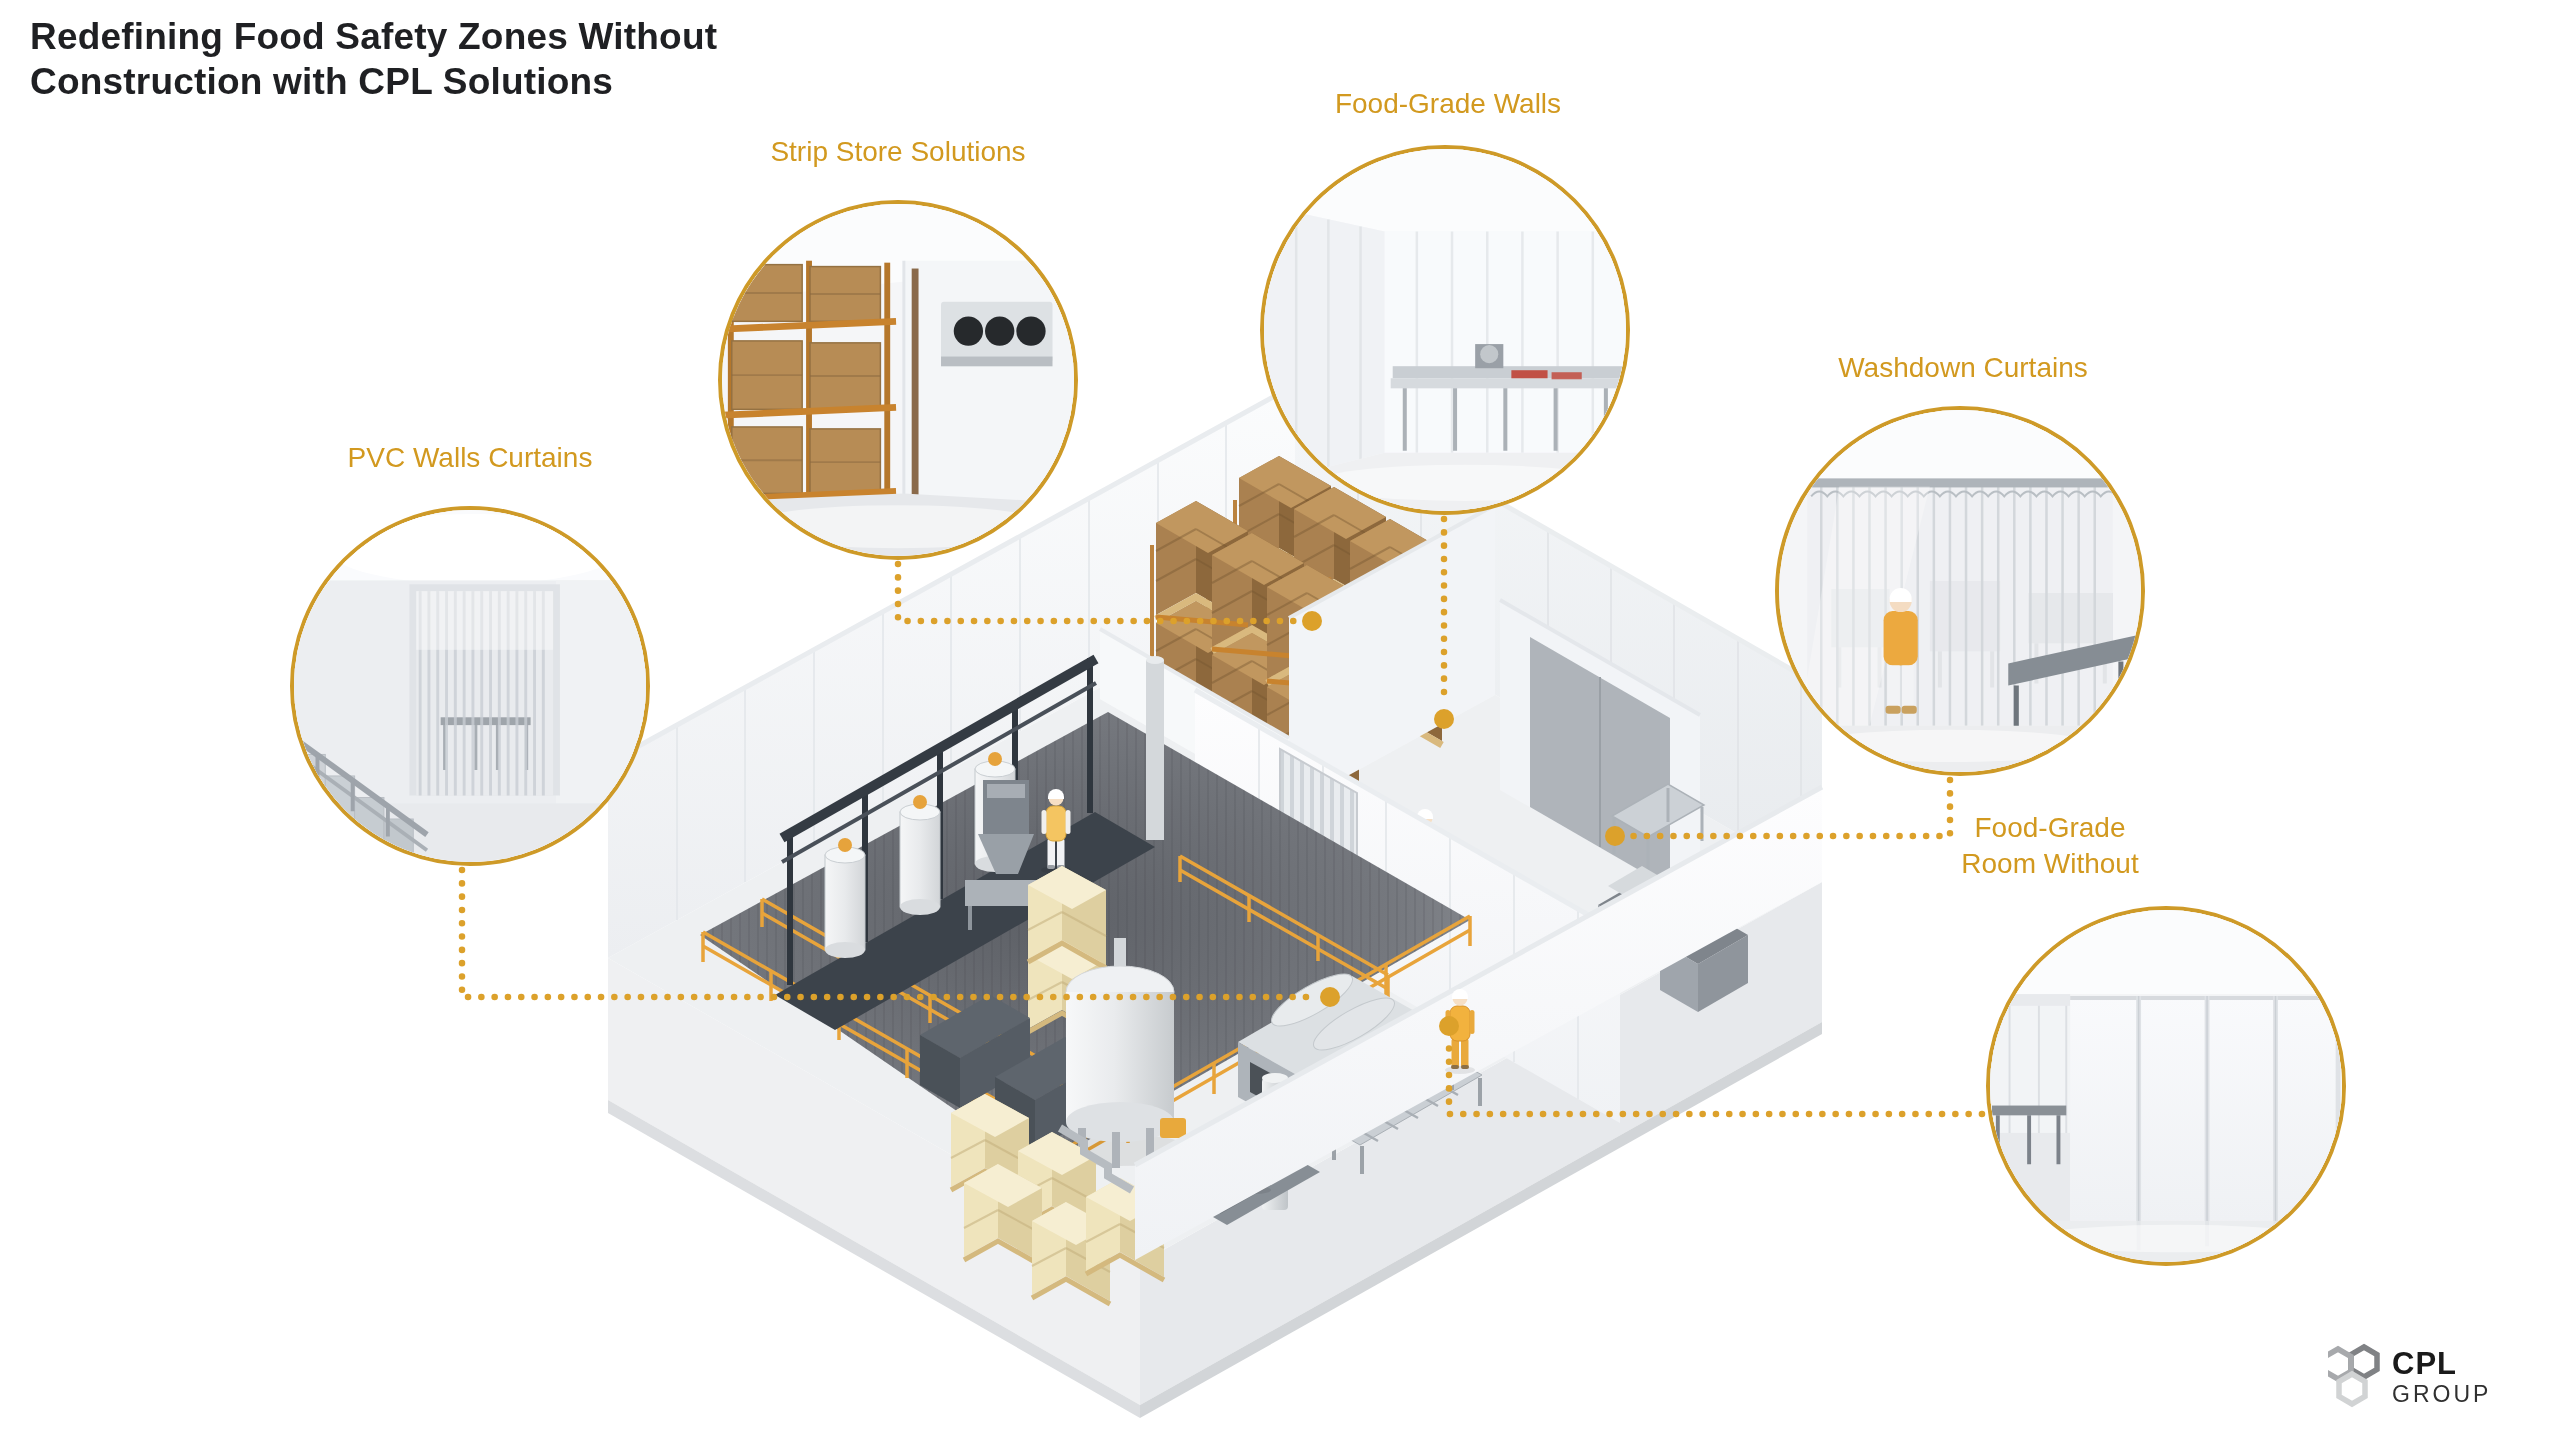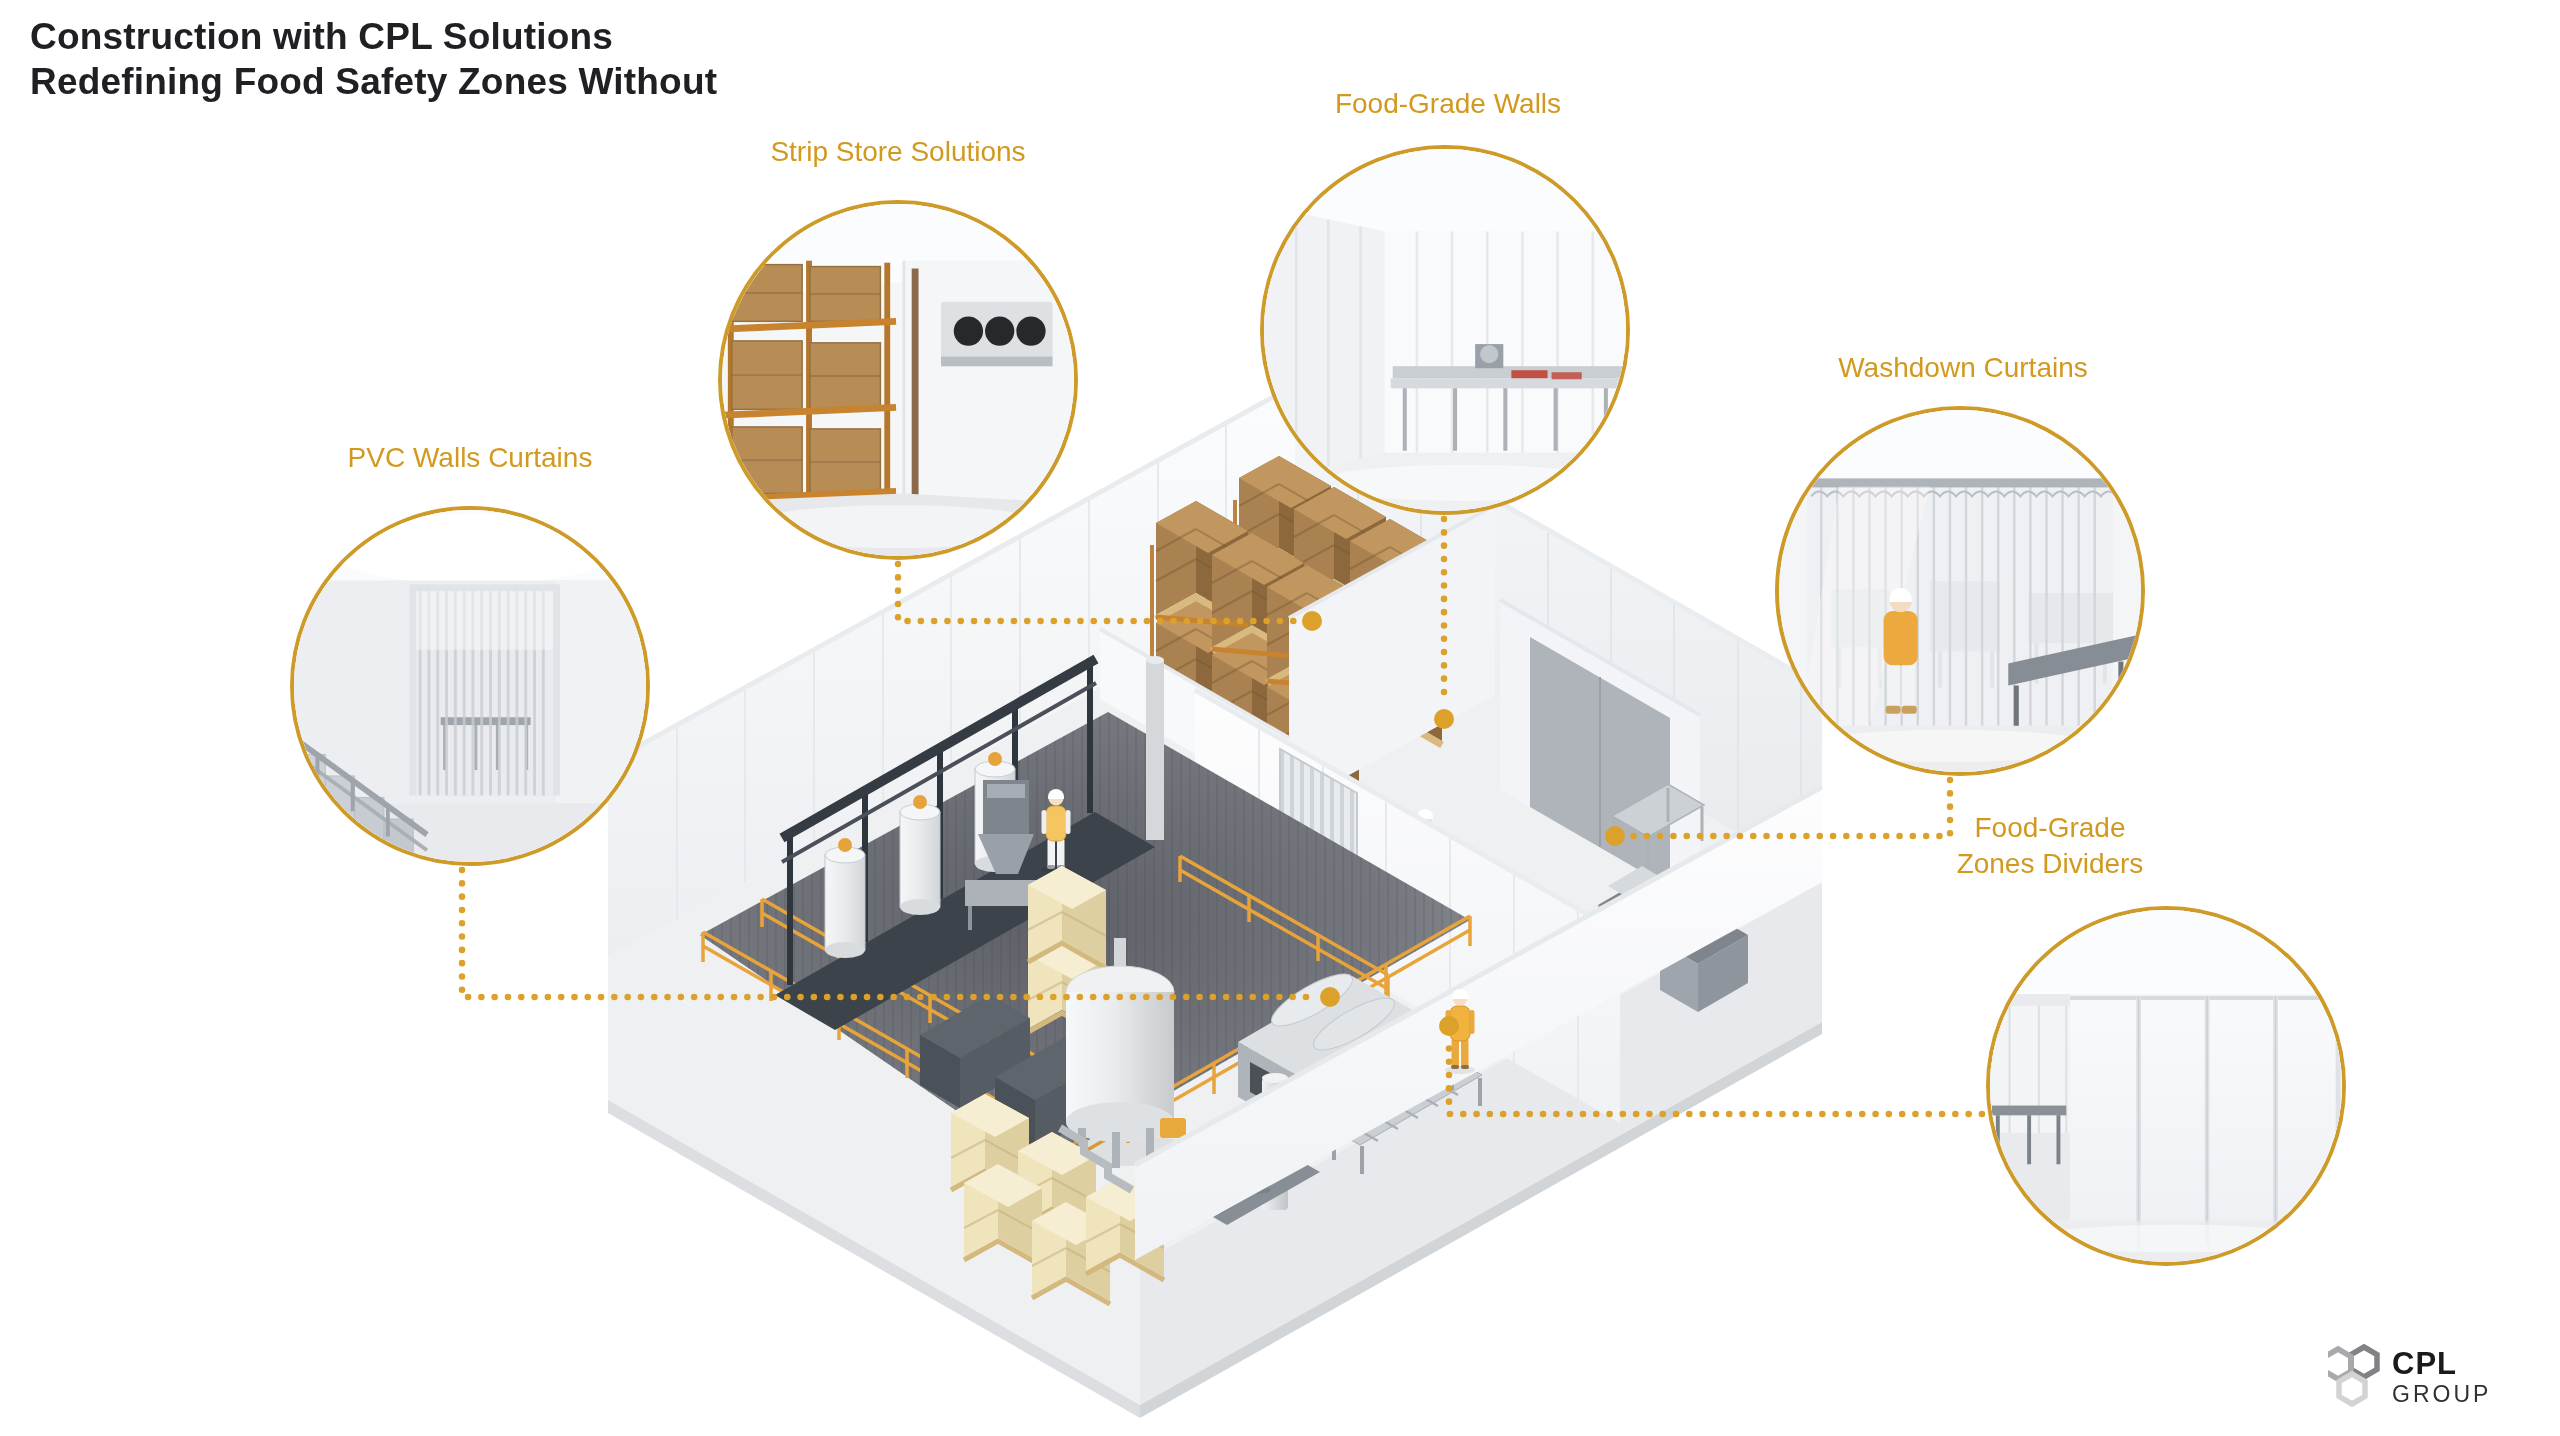--- a/index.html
+++ b/index.html
@@ -22,22 +22,22 @@
     box-sizing:border-box;
   }
   .callout-circle svg{display:block;width:100%;height:100%;}
   #scene-svg{position:absolute;left:0;top:0;}
   #logo{position:absolute;left:2328px;top:1336px;}
 </style>
 </head>
 <body>
 
 <div class="page-title">
+  <div>Redefining Food Safety Zones Without</div>
   <div>Construction with CPL Solutions</div>
-  <div>Redefining Food Safety Zones Without</div>
 </div>
 
 <svg id="scene-svg" width="2560" height="1436" viewBox="0 0 2560 1436">
   <defs>
     <linearGradient id="wallNW" x1="0" y1="0" x2="0" y2="1">
       <stop offset="0" stop-color="#FBFCFD"></stop>
         <stop offset="1" stop-color="#ECEEF1"></stop>
     </linearGradient>
     <linearGradient id="wallNE" x1="0" y1="0" x2="0" y2="1">
       <stop offset="0" stop-color="#F4F6F8"></stop>
@@ -347,21 +347,21 @@
     <circle cx="1449" cy="1026" r="10"></circle>
   </g>
 </svg>
 
 <div class="callout-label" style="left:290px;top:440px;width:360px;">PVC Walls Curtains</div>
 <div class="callout-label" style="left:718px;top:134px;width:360px;">Strip Store Solutions</div>
 <div class="callout-label" style="left:1263px;top:86px;width:370px;">Food-Grade Walls</div>
 <div class="callout-label" style="left:1778px;top:350px;width:370px;">Washdown Curtains</div>
 <div class="callout-label" style="left:1870px;top:810px;width:360px;">
   <div>Food-Grade</div>
-  <div>Zones Dividers</div>
+  <div>Room Without</div>
 </div>
 
 <div class="callout-circle" style="left:290px;top:506px;width:360px;height:360px;">
   <svg viewBox="0 0 360 360">
     <rect width="360" height="360" fill="#F2F3F5"></rect>
     <rect y="0" width="360" height="80" fill="#FAFBFD"></rect>
     <ellipse cx="185" cy="40" rx="150" ry="36" fill="#FFFFFF"></ellipse>
     <rect y="72" width="360" height="232" fill="#ECEEF1"></rect>
     <rect x="268" y="72" width="92" height="232" fill="#F0F2F4"></rect>
     <rect x="118" y="76" width="154" height="216" fill="#E0E3E7"></rect>

